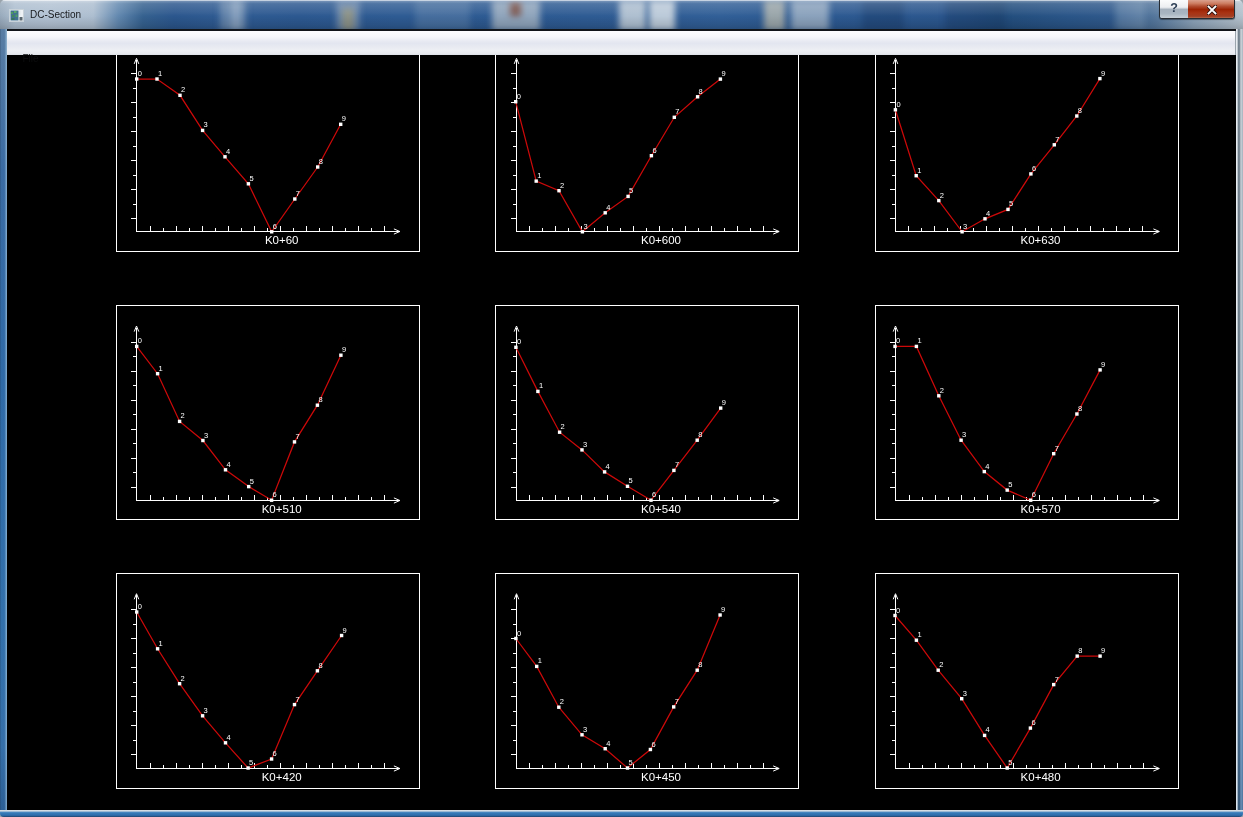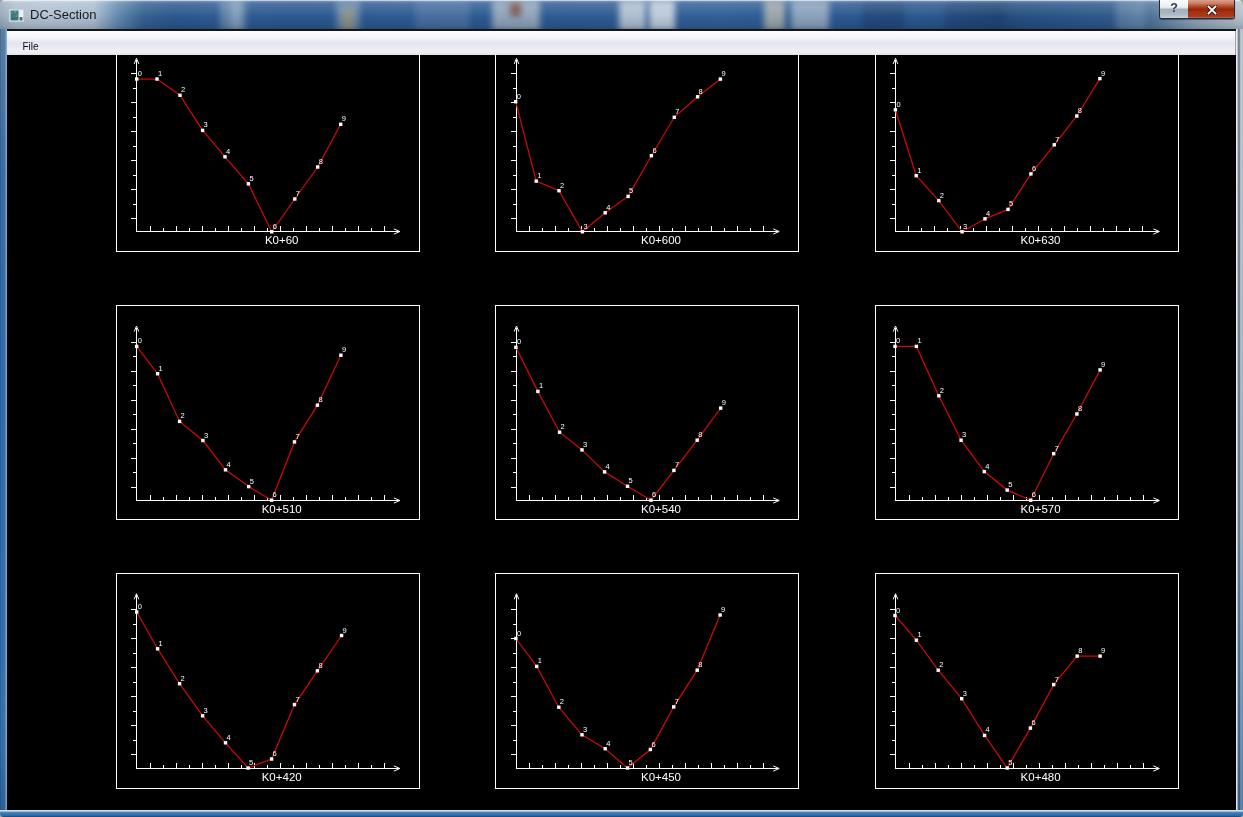--- a/index.html
+++ b/index.html
@@ -18,34 +18,34 @@
  #6288af 9.5%, #35618f 11.5%, #2b568d 14%, #2f5b92 18%,
  #2c5890 24%, #2e5b93 32%, #2d5a92 42%, #2f5c94 52%,
  #315f97 58%, #2d5a92 64%, #2c5890 70%, #2b568d 76%,
  #234e7e 81%, #2a5588 86%, #30598b 90%, #56789d 93%,
  #8ba2b8 96%, #b5c2cd 100%);}
 .blob{position:absolute;top:0;height:31px;filter:blur(3px);}
 #tb-sheen{position:absolute;left:0;top:0;width:100%;height:100%;
 background:linear-gradient(180deg, rgba(255,255,255,.42) 0%, rgba(255,255,255,.16) 12%, rgba(255,255,255,.06) 40%, rgba(255,255,255,0) 52%, rgba(0,0,0,.10) 80%, rgba(0,0,0,.17) 92%, rgba(255,255,255,.10) 100%);}
 #tb-topline{position:absolute;left:0;top:0;width:100%;height:1px;background:rgba(255,255,255,.55);}
 #appicon{position:absolute;left:9px;top:8px;width:15px;height:13px;}
-#apptitle{position:absolute;left:30px;top:0;height:17px;line-height:29px;font-size:13px;color:#17191c;}
+#apptitle{position:absolute;left:30px;top:0;height:17px;line-height:29px;font-size:10px;color:#17191c;}
 
 #btns{position:absolute;left:1159px;top:0;width:76px;height:19px;border:1px solid #272d34;border-top:none;border-radius:0 0 3px 3px;overflow:hidden;box-shadow:0 1px 1px rgba(0,0,0,.4), inset 0 0 0 1px rgba(255,255,255,.7);}
 #helpbtn{position:absolute;left:0;top:0;width:28px;height:19px;
 background:linear-gradient(180deg,#fbfcfd 0%,#eceef1 38%,#a5b1bd 50%,#a9b6c1 72%,#c8d1d8 96%,#b4bec7 100%);
 color:#2e4057;font-size:12.5px;font-weight:bold;text-align:center;line-height:17px;}
 #closebtn{position:absolute;left:28px;top:0;width:48px;height:19px;
 background:linear-gradient(180deg,#daa18e 0%,#cd7d62 18%,#b04a2e 34%,#9c2304 50%,#a93313 68%,#a23d22 86%,#b96f52 96%,#cf9478 100%);}
 #closebtn svg{position:absolute;left:50%;top:50%;margin:-5px 0 0 -5px;}
 
 #menudark{position:absolute;left:5.5px;top:29.2px;width:1231px;height:1.8px;background:#121519;}
 #menubar{position:absolute;left:6.5px;top:31px;width:1228.5px;height:23.7px;
 background:linear-gradient(180deg,#fdfdfe 0%,#f6f7fa 25%,#e8eaf2 42%,#e3e6f0 52%,#e8eaf1 65%,#eef0f4 82%,#e8eaef 94%,#dde0e7 100%);}
-#menubar .item{position:absolute;left:9px;top:0;height:23.7px;line-height:23.7px;font-size:10px;color:#0c0d0e;padding:4px 7px;}
+#menubar .item{position:absolute;left:9px;top:0;height:23.7px;line-height:23.7px;font-size:10px;color:#0c0d0e;padding:16px 7px;}
 
 #client{position:absolute;left:6.5px;top:54.7px;width:1229.3px;height:754.9px;background:#000;overflow:hidden;}
 
 #frameL{position:absolute;left:0;top:29.2px;width:6.5px;height:780.4px;
 background:
  linear-gradient(90deg, rgba(25,45,66,.4) 0%, rgba(25,45,66,.12) 10%, rgba(0,0,0,0) 22%, rgba(0,0,0,0) 62%, rgba(150,190,220,.4) 80%, rgba(185,215,235,.65) 100%),
  linear-gradient(180deg,#597da3 0%,#3a6ba3 18%,#2f6aa7 45%,#3270ab 75%,#356fa9 92%,#2c5f95 100%);}
 #frameR{position:absolute;left:1235.8px;top:29.2px;width:7.2px;height:780.4px;
 background:
  linear-gradient(90deg, rgba(236,241,245,.95) 0%, rgba(236,241,245,.85) 16%, rgba(68,86,100,.6) 32%, rgba(68,86,100,.5) 50%, rgba(255,255,255,.3) 72%, rgba(130,148,162,.35) 100%),

